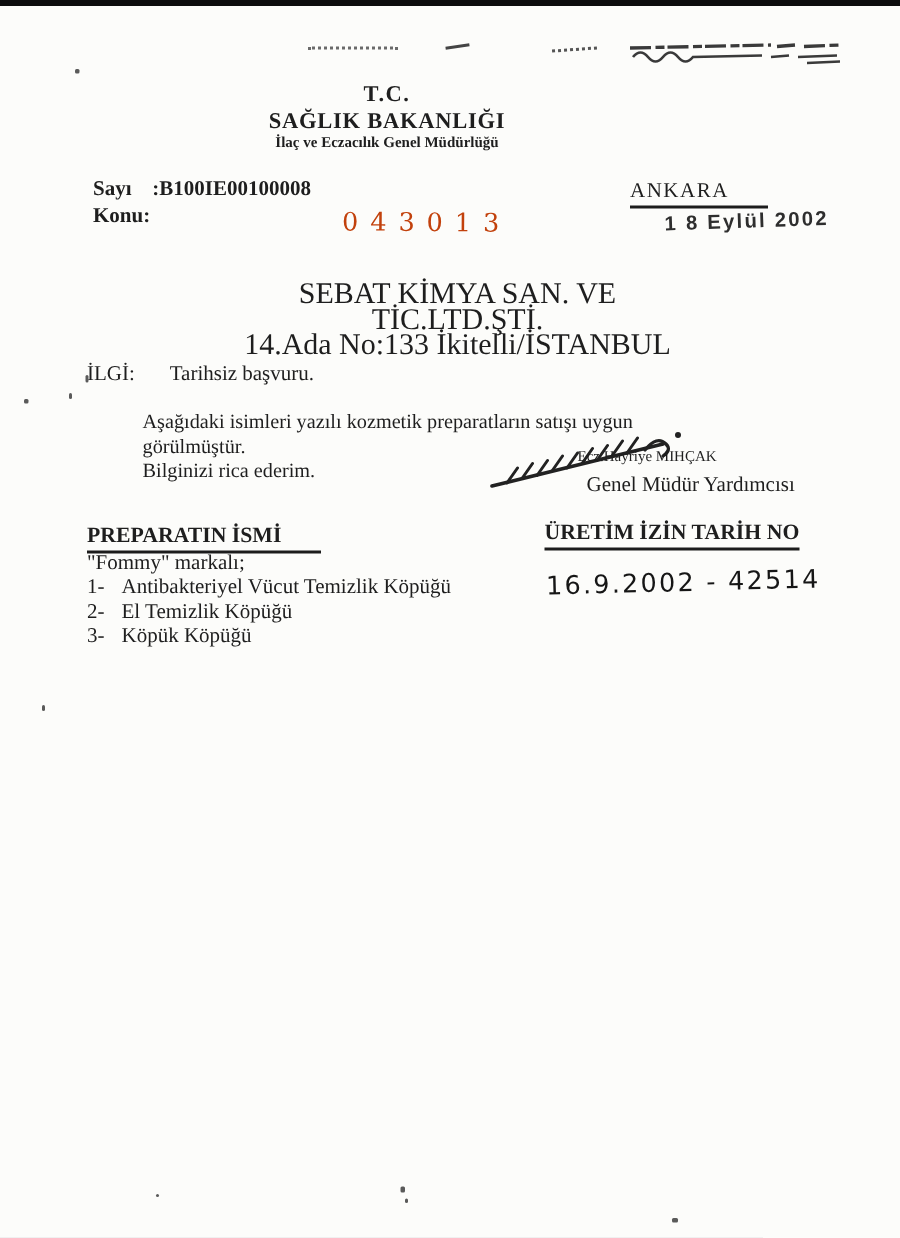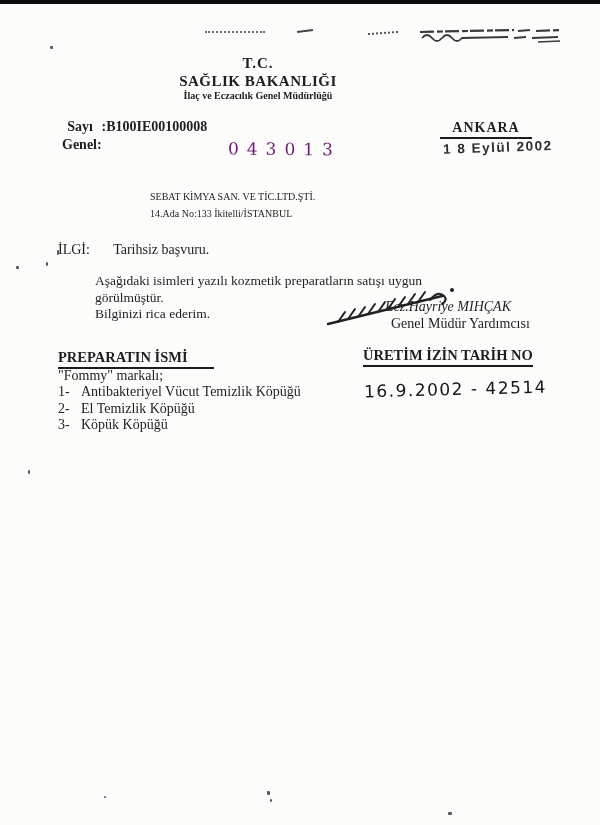--- a/index.html
+++ b/index.html
@@ -18,54 +18,54 @@
   .smudge-dash2{top:32px;left:368px;width:30px;border-top:2px dotted #555;transform:rotate(-4deg);}
 
   
   .hdr{position:absolute;left:0;width:516px;text-align:center;font-weight:bold;}
   .hdr-tc{top:55px;font-size:15px;letter-spacing:1px;}
   .hdr-ministry{top:73px;font-size:15px;letter-spacing:.5px;}
   .hdr-directorate{top:90px;font-size:10px;}
 
   
   .meta{position:absolute;left:62px;top:118px;font-weight:bold;font-size:14px;line-height:18px;}
-  .meta .lbl{display:inline-block;min-width:36px;text-align:center;}
+  .meta .lbl{display:inline-block;min-width:36px;}
 
   
   .docnum{
     position:absolute;left:228px;top:139px;
     font-family:"DejaVu Serif", serif;font-size:17px;letter-spacing:8px;
-    color:#701a75;transform:rotate(.4deg);
+    color:#c2410c;transform:rotate(.4deg);
   }
 
   
   .city{
-    position:absolute;left:440px;top:120px;width:92px;text-align:center;
-    font-weight:bold;font-size:14px;letter-spacing:1px;
+    position:absolute;left:420px;top:120px;width:92px;text-align:left;
+    font-weight:normal;font-size:14px;letter-spacing:1px;
     border-bottom:2px solid #1c1c1c;padding-bottom:1px;
   }
   .datestamp{
     position:absolute;left:443px;top:140px;width:100px;
     font-family:"Liberation Sans", sans-serif;font-weight:bold;font-size:13.5px;
     letter-spacing:1.5px;color:#2e2e2e;transform:rotate(-2deg);white-space:nowrap;
   }
 
   
-  .recipient{position:absolute;left:150px;top:188px;width:310px;text-align:left;font-size:10px;line-height:17px;}
+  .recipient{position:absolute;left:150px;top:188px;width:310px;text-align:center;font-size:20px;line-height:17px;}
 
   
   .ref{position:absolute;left:58px;top:242px;font-size:14px;}
   .ref .lbl{margin-right:20px;}
 
   
   .bodytext{position:absolute;left:95px;top:273px;font-size:13.5px;line-height:16.5px;width:380px;}
 
   
   .sig-svg{position:absolute;left:326px;top:286px;}
-  .sig-name{position:absolute;left:385px;top:299px;font-size:14px;font-style:italic;}
+  .sig-name{position:absolute;left:385px;top:299px;font-size:10px;}
   .sig-title{position:absolute;left:391px;top:316px;font-size:14px;}
 
   
   .col-hd{position:absolute;font-weight:bold;font-size:14.5px;border-bottom:2px solid #1c1c1c;padding-bottom:1px;}
   .col-hd1{left:58px;top:349px;padding-right:26px;}
   .col-hd2{left:363px;top:347px;}
 
   
   .brand{position:absolute;left:58px;top:368px;font-size:14px;}
   .products{position:absolute;left:58px;top:384px;font-size:14px;line-height:16.5px;}
@@ -105,21 +105,21 @@
   <div class="hdr hdr-tc">T.C.</div>
   <div class="hdr hdr-ministry">SAĞLIK BAKANLIĞI</div>
   <div class="hdr hdr-directorate">İlaç ve Eczacılık Genel Müdürlüğü</div>
 
   <div class="meta">
     <div>
       <span class="lbl">Sayı</span>
       <span>:B100IE00100008</span>
     </div>
     <div>
-      <span class="lbl">Genel:</span>
+      <span class="lbl">Konu:</span>
     </div>
   </div>
 
   <div class="docnum">043013</div>
 
   <div class="city">ANKARA</div>
   <div class="datestamp">1 8  Eylül 2002</div>
 
   <div class="recipient">
     <div>SEBAT KİMYA  SAN. VE TİC.LTD.ŞTİ.</div>

